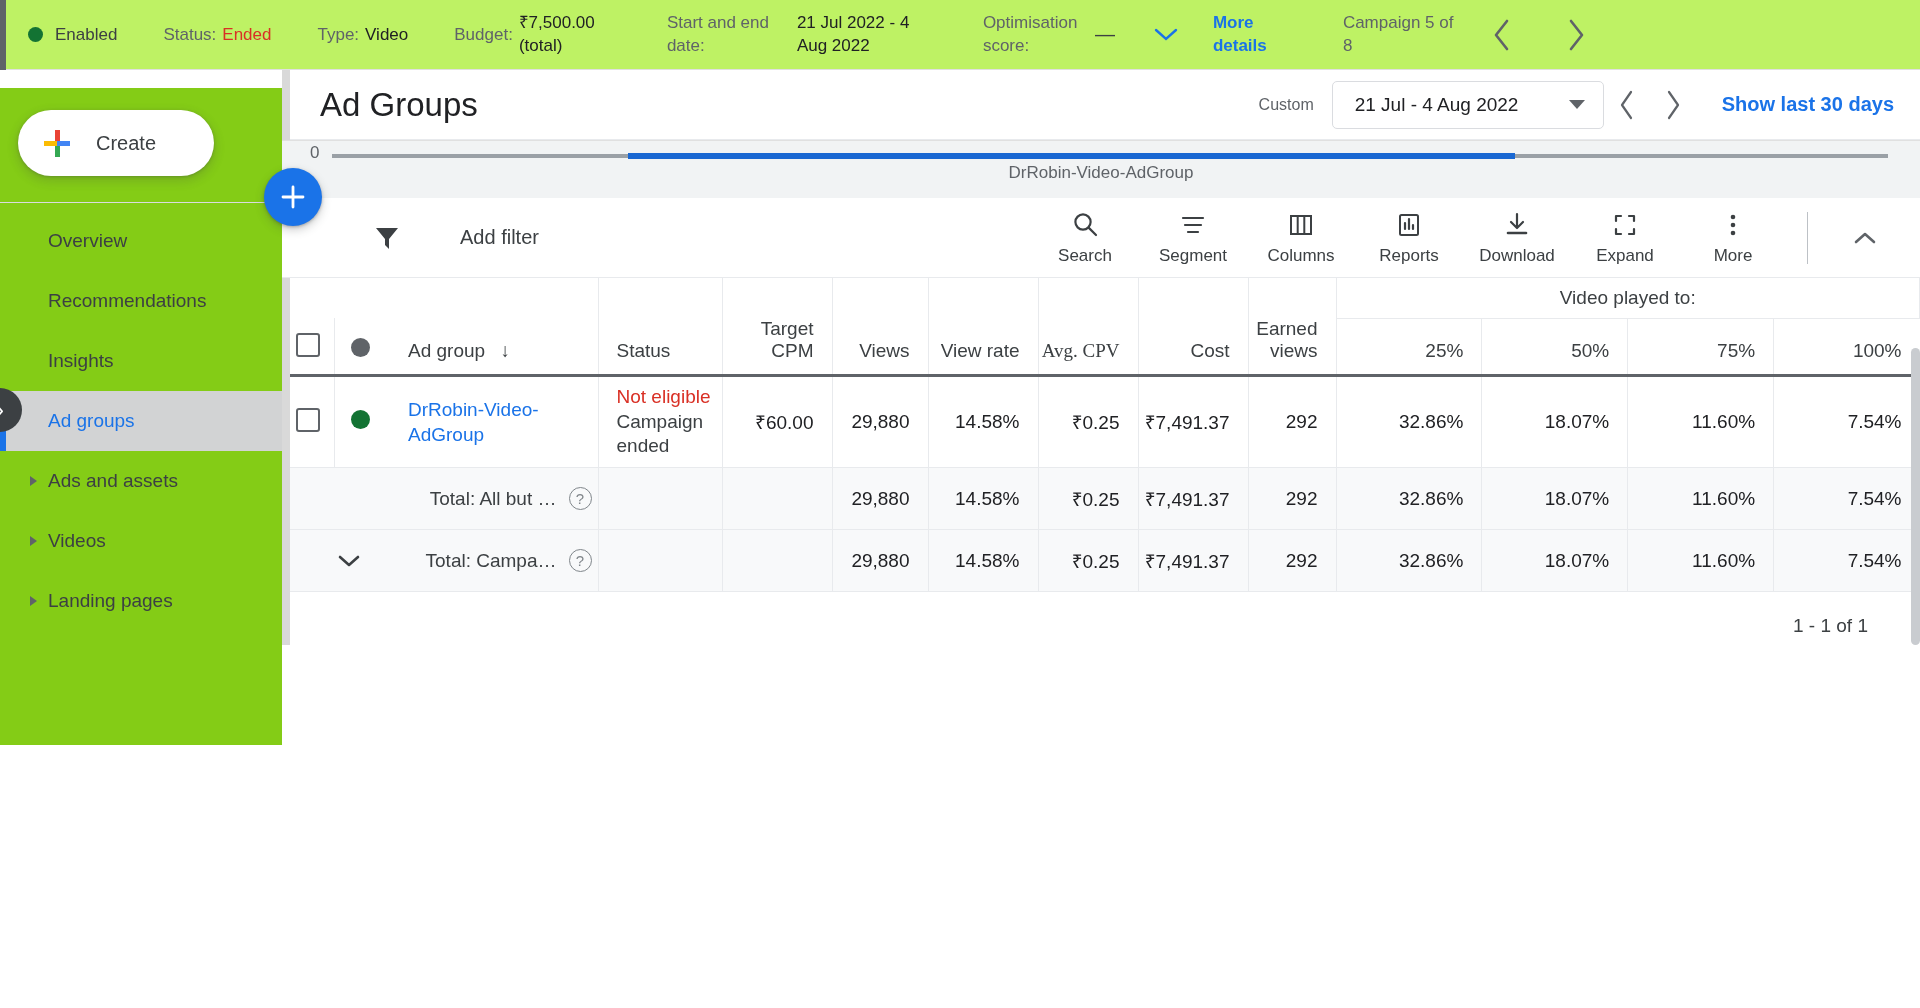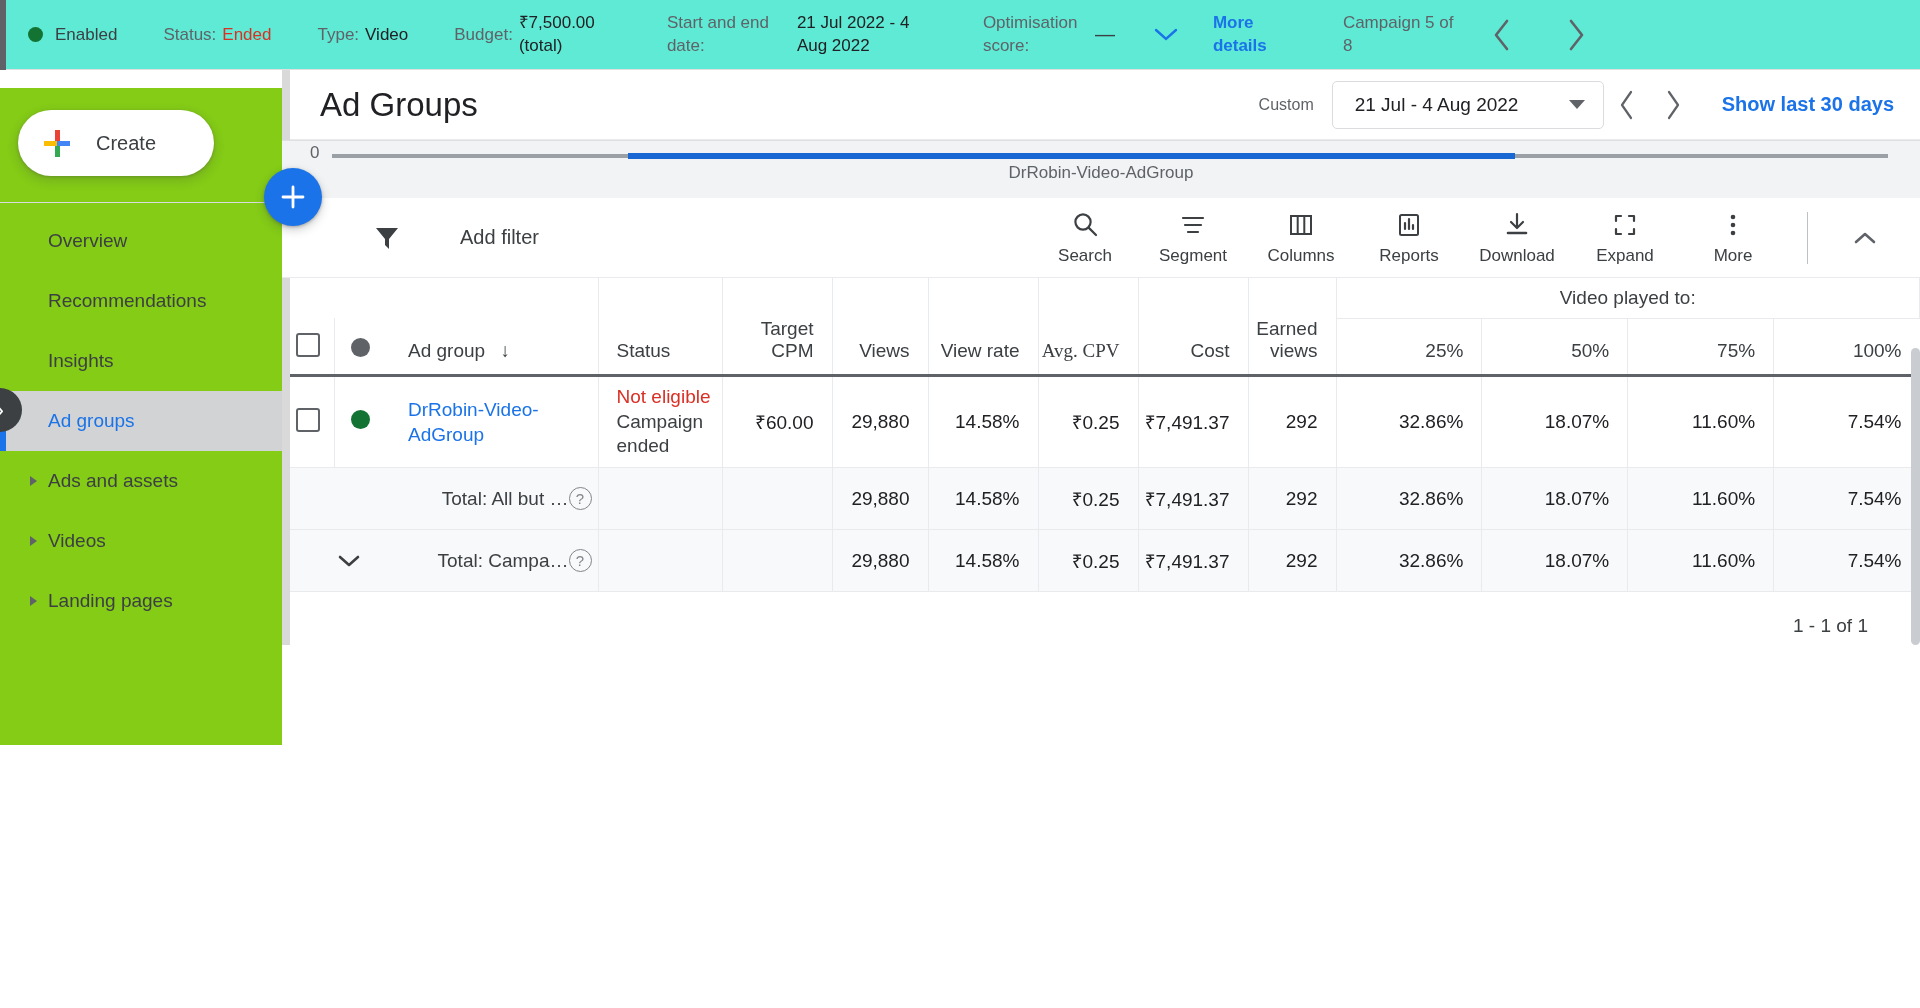--- a/index.html
+++ b/index.html
@@ -7,21 +7,21 @@
     width: 1920px; height: 1008px;
     background: #ffffff;
     font-family: "Liberation Sans", sans-serif;
     overflow: hidden;
   }
   body { position: relative; }
 
   
   .topbar {
     position: absolute; top: 0; left: 0; width: 1920px; height: 70px;
-    background: #5eead4;
+    background: #bef264;
     border-bottom: 1px solid #e0e0e0;
     display: flex; align-items: center;
     padding-left: 28px;
     font-size: 17px; color: #3c4043;
   }
   .topbar .grip { position:absolute; left:0; top:0; width:6px; height:70px; background:#5f6368; }
   .tb-item { display: flex; align-items: center; white-space: nowrap; }
   .tb-gap-1 { margin-right: 46px; }
   .tb-gap-2 { margin-right: 40px; }
   .status-dot {
@@ -181,21 +181,21 @@
   .dot-grey { width:19px;height:19px;border-radius:50%;background:#5f6368;display:inline-block; }
   .dot-green { width:19px;height:19px;border-radius:50%;background:#137333;display:inline-block; }
   .sort-arrow { font-size: 19px; color:#3c4043; margin-left: 10px; }
 
   tbody td { height: 78px; padding-top: 8px; padding-bottom: 8px; vertical-align: middle; }
   tbody tr { border-bottom: 1px solid #e8eaed; }
   .adname { color:#1a73e8; line-height: 1.33; word-break: break-word; cursor:pointer; }
   .st-red { color:#d93025; display:block; line-height:1.3; }
   .st-sub { color:#3c4043; display:block; line-height:1.3; }
   .totrow td { background:#f8f9fa; height: 62px; }
-  .tot-lbl { display:flex; align-items:center; justify-content:flex-end; color:#3c4043; padding-right: 6px;}
+  .tot-lbl { display:flex; align-items:center; justify-content:flex-end; gap:12px; color:#3c4043; padding-right: 6px;}
   .qmark {
     width:23px;height:23px;border-radius:50%;border:1.5px solid #80868b;
     color:#80868b; font-size:15px; display:inline-flex;align-items:center;justify-content:center;
     cursor:pointer; flex:0 0 auto;
   }
   .pager { height: 68px; display:flex; align-items:center; justify-content:flex-end; padding-right: 52px;
            font-size: 19px; color:#3c4043; background:#fff; }
   .vscroll { position:absolute; right:0; top: 278px; width: 9px; height: 297px; background:#fff; }
   .vscroll i { display:block; width:9px; height:297px; background:#c9ccd0; border-radius:5px;}
   svg { display:block; }

